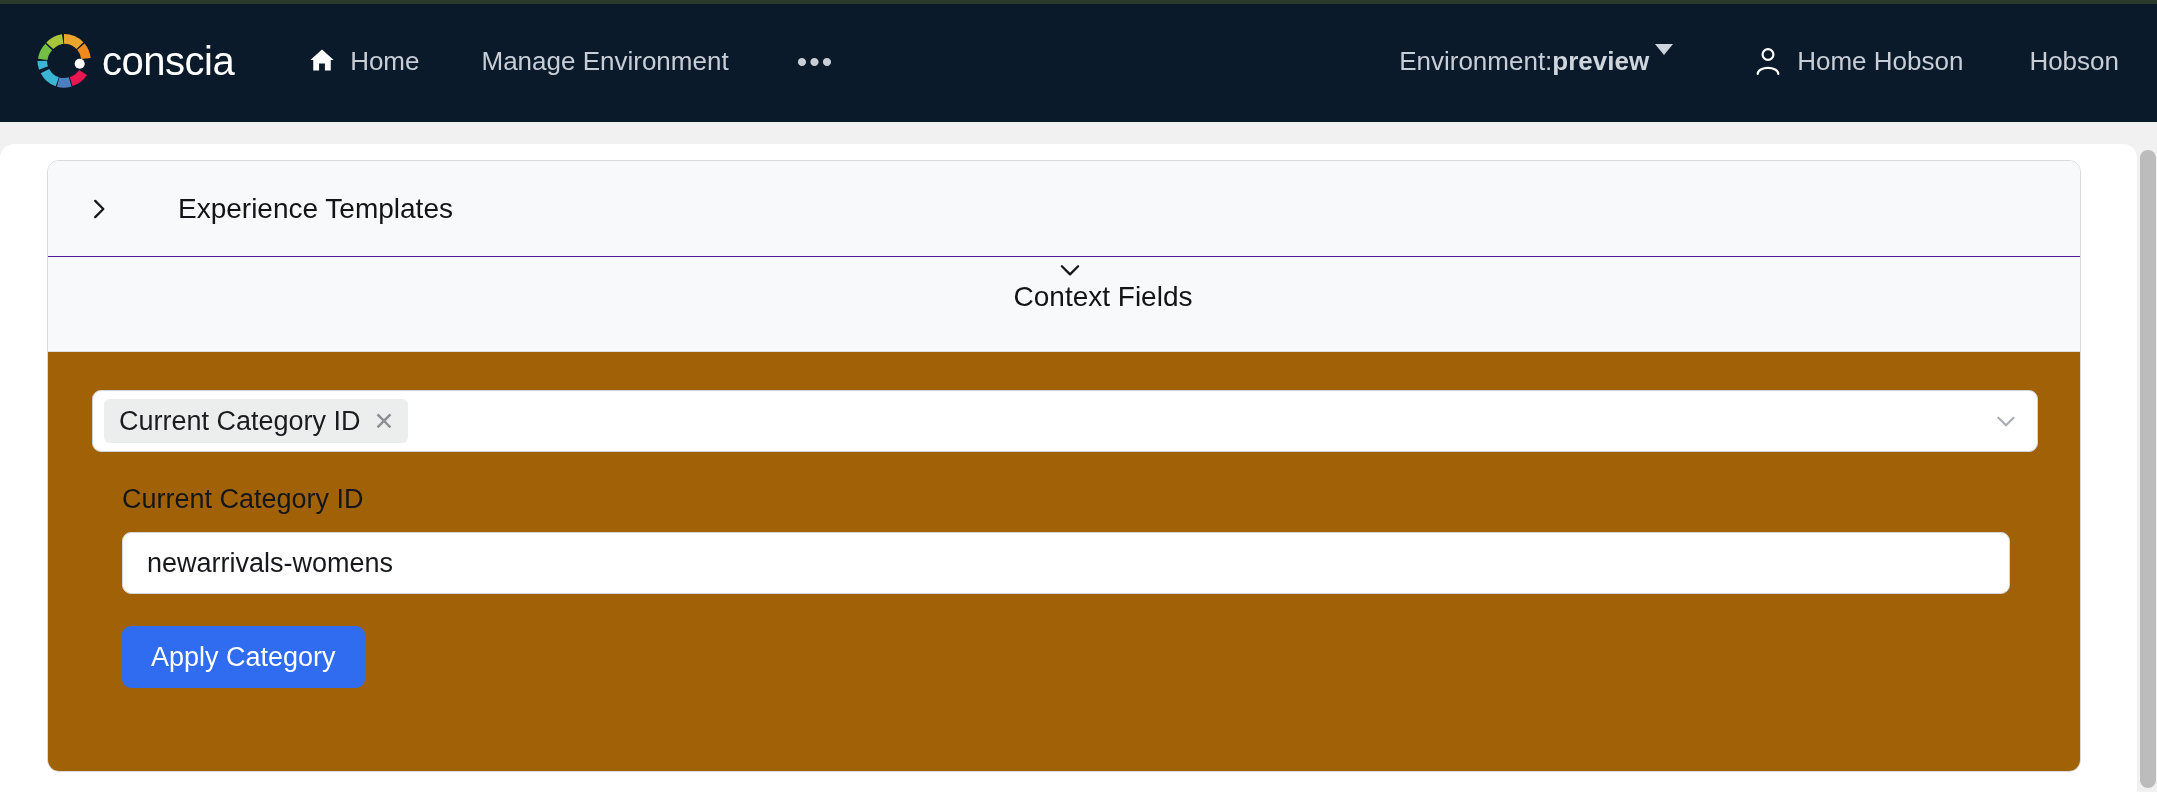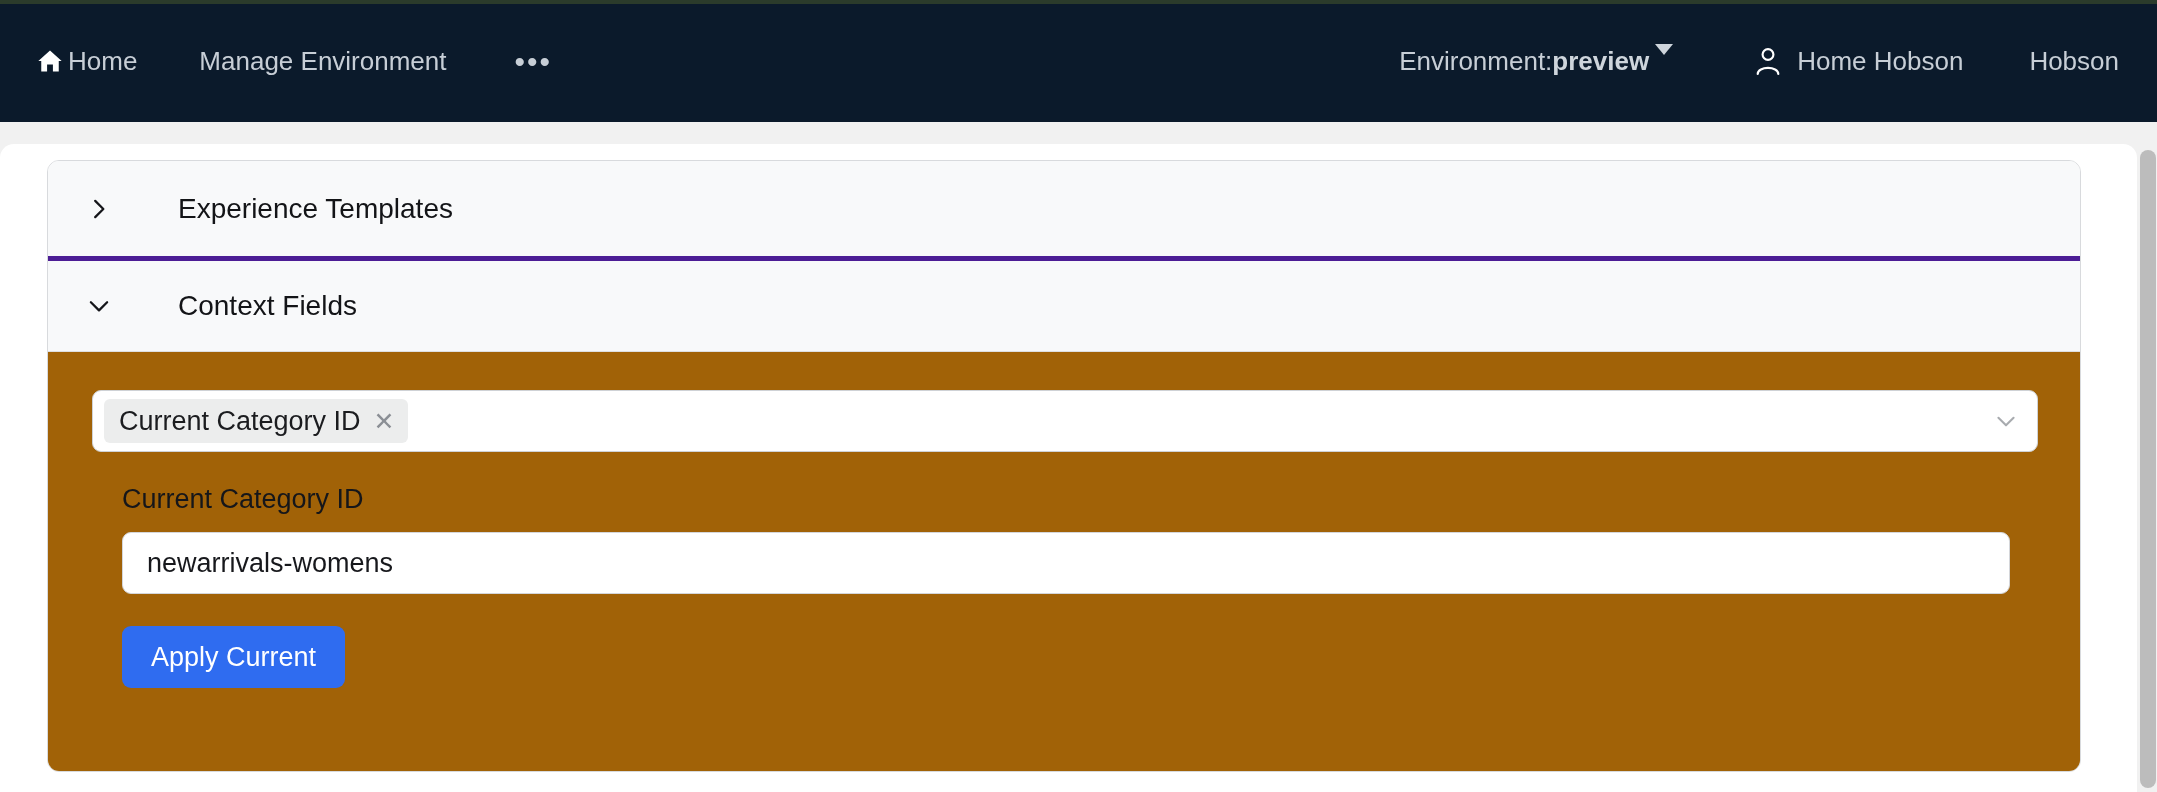--- a/index.html
+++ b/index.html
@@ -38,22 +38,22 @@
     color: #ffffff;
     font-size: 40px;
     letter-spacing: -0.5px;
     line-height: 1;
     font-weight: 400;
   }
 
   .nav-left { display: flex; align-items: center; }
   .nav-item {
     display: flex;
-    align-items: center;
-    gap: 4px;
+    align-items: flex-start;
+    gap: 14px;
     color: #c7ced6;
     font-size: 26px;
     padding: 10px 0;
     margin-right: 62px;
     cursor: pointer;
     white-space: nowrap;
   }
   .nav-item:last-child { margin-right: 0; }
   .nav-icon { width: 28px; height: 28px; display: block; }
   .nav-more {
@@ -139,21 +139,21 @@
   }
 
   .acc-header {
     height: 95px;
     background: #f8f9fa;
     display: flex;
     align-items: center;
     padding-left: 38px;
     cursor: pointer;
   }
-  .acc-header.second { border-top: 5px solid #4c1d95; }
+  .acc-header.second { border-top: 1px solid #4c1d95; flex-direction: column; }
   .acc-chevron { width: 26px; height: 26px; display: block; margin-right: 26px; }
   .acc-title {
     font-size: 28px;
     color: #131417;
     line-height: 1;
     margin-left: 40px;
   }
 
   .acc-body {
     background: #a16207;
@@ -254,20 +254,36 @@
     border-radius: 8px;
     cursor: pointer;
   }
 </style>
 </head>
 <body>
 
 <div class="topbar">
   <div class="topbar-accent"></div>
 
+  <div class="brand">
+    <svg class="brand-mark" viewBox="0 0 100 100">
+      <g fill="none" stroke-width="17" stroke-linecap="butt">
+        <path d="M50 10.5 A39.5 39.5 0 0 1 78.5 22.5" stroke="#eaa62c"></path>
+        <path d="M80.2 24.3 A39.5 39.5 0 0 1 89.2 45.6" stroke="#f08a1e"></path>
+        <path d="M24.6 23.0 A39.5 39.5 0 0 1 47.7 10.6" stroke="#a8c63c"></path>
+        <path d="M12.0 47.0 A39.5 39.5 0 0 1 22.8 25.0" stroke="#72bf44"></path>
+        <path d="M13.5 62.5 A39.5 39.5 0 0 1 11.0 49.6" stroke="#3ab6d4"></path>
+        <path d="M16.0 68.0 A39.5 39.5 0 0 0 38.0 87.2" stroke="#3ab6d4"></path>
+        <path d="M39.5 87.8 A39.5 39.5 0 0 0 61.0 87.3" stroke="#4a7fc1"></path>
+        <path d="M62.7 86.7 A39.5 39.5 0 0 0 84.0 70.5" stroke="#e8174f"></path>
+      </g>
+      <circle cx="78" cy="55" r="9" fill="#ffffff"></circle>
+    </svg>
+    <span class="brand-word">conscia</span>
+  </div>
 
   <div class="nav-left">
     <div class="nav-item">
       <svg class="nav-icon" viewBox="0 0 24 24">
         <path d="M12 3 L22 12 L19.5 12 L19.5 21 L14.5 21 L14.5 15 L9.5 15 L9.5 21 L4.5 21 L4.5 12 L2 12 Z" fill="#ffffff"></path>
       </svg>
       <span>Home</span>
     </div>
     <div class="nav-item">
       <span>Manage Environment</span>
@@ -325,21 +341,21 @@
       </span>
       <svg class="ms-caret" viewBox="0 0 24 24">
         <path d="M5 9 L12 16 L19 9" fill="none" stroke="#a8abaf" stroke-width="1.9" stroke-linecap="round" stroke-linejoin="round"></path>
       </svg>
     </div>
 
     <div class="field-group">
       <div class="field-label">Current Category ID</div>
       <input class="field-input" type="text" value="newarrivals-womens" style="">
       <div>
-        <button class="apply-btn">Apply Current</button>
+        <button class="apply-btn">Apply Category</button>
       </div>
     </div>
 
   </div>
 </div>
 
 <div class="scroll-track">
   <div class="scroll-thumb"></div>
 </div>
 

